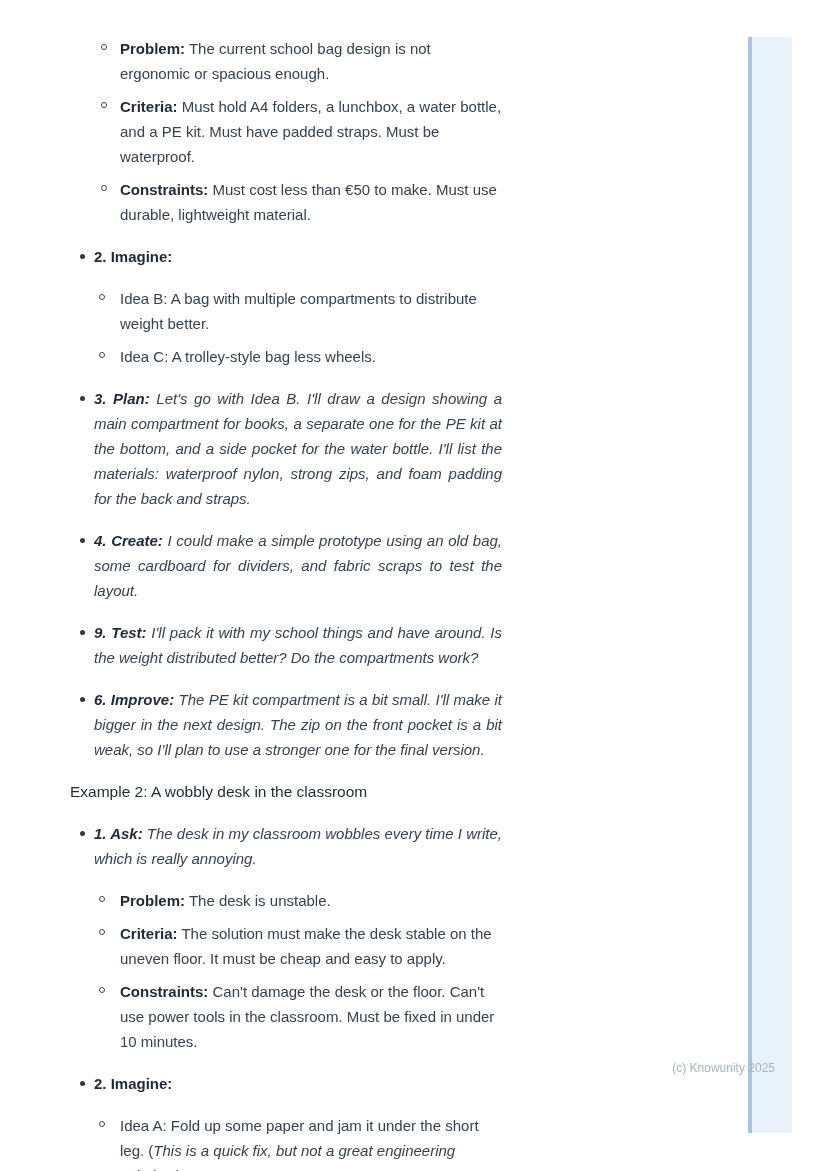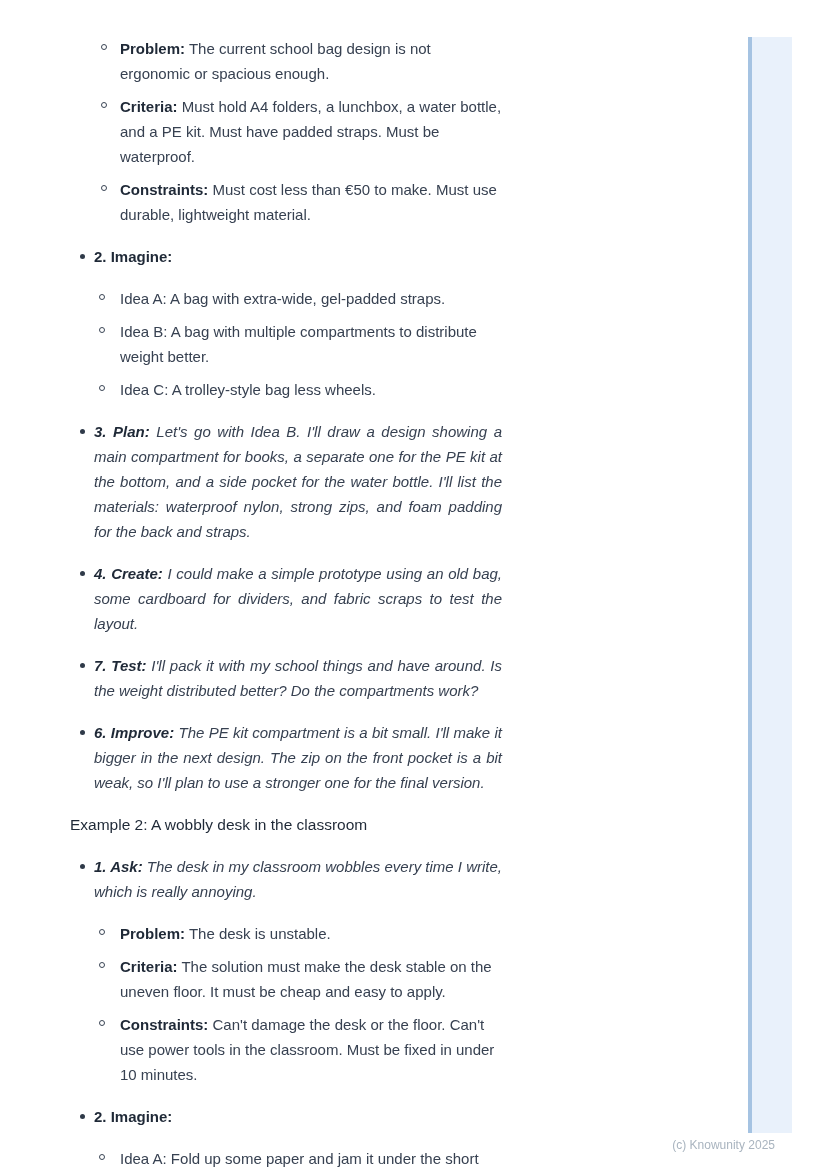--- a/index.html
+++ b/index.html
@@ -66,21 +66,21 @@
     position: absolute;
     left: 748px; top: 37px;
     width: 44px; height: 1096px;
     background: var(--accent-fill, #e9f1fb);
     border-left: 4px solid var(--accent-line, #a5c3e2);
     z-index: 0;
   }
 
   .footer {
     position: absolute;
-    top: 1138px;
+    top: 1061px;
     right: 53px;
     font-size: 12px;
     line-height: 14px;
     color: var(--footer-text, #a9b4bf);
     z-index: 2;
     white-space: nowrap;
   }
 </style>
 </head>
 <body>
@@ -105,45 +105,41 @@
     </li>
   </ul>
 
   <ul class="l1">
     <li>
       <span class="dot"></span>
       <span class="lbl">2. Imagine:</span>
       <ul class="l2">
         <li>
           <span class="circ"></span>
-          <span>Idea A: A bag with extra-wide, gel-padded straps.</span>
-        </li>
-        <li>
-          <span class="circ"></span>
           <span>Idea B: A bag with multiple compartments to distribute weight better.</span>
         </li>
         <li>
           <span class="circ"></span>
           <span>Idea C: A trolley-style bag less wheels.</span>
         </li>
       </ul>
     </li>
     <li class="just">
       <span class="dot"></span>
       <span class="lbl">3. Plan:</span>
       <span>Let's go with Idea B. I'll draw a design showing a main compartment for books, a separate one for the PE kit at the bottom, and a side pocket for the water bottle. I'll list the materials: waterproof nylon, strong zips, and foam padding for the back and straps.</span>
     </li>
     <li class="just">
       <span class="dot"></span>
       <span class="lbl">4. Create:</span>
       <span>I could make a simple prototype using an old bag, some cardboard for dividers, and fabric scraps to test the layout.</span>
     </li>
     <li class="just">
       <span class="dot"></span>
-      <span class="lbl">7. Test:</span>
+      <span class="lbl">9. Test:</span>
       <span>I'll pack it with my school things and have around. Is the weight distributed better? Do the compartments work?</span>
     </li>
     <li class="just">
       <span class="dot"></span>
       <span class="lbl">6. Improve:</span>
       <span>The PE kit compartment is a bit small. I'll make it bigger in the next design. The zip on the front pocket is a bit weak, so I'll plan to use a stronger one for the final version.</span>
     </li>
   </ul>
 
   <h3 class="heading">Example 2: A wobbly desk in the classroom</h3>

